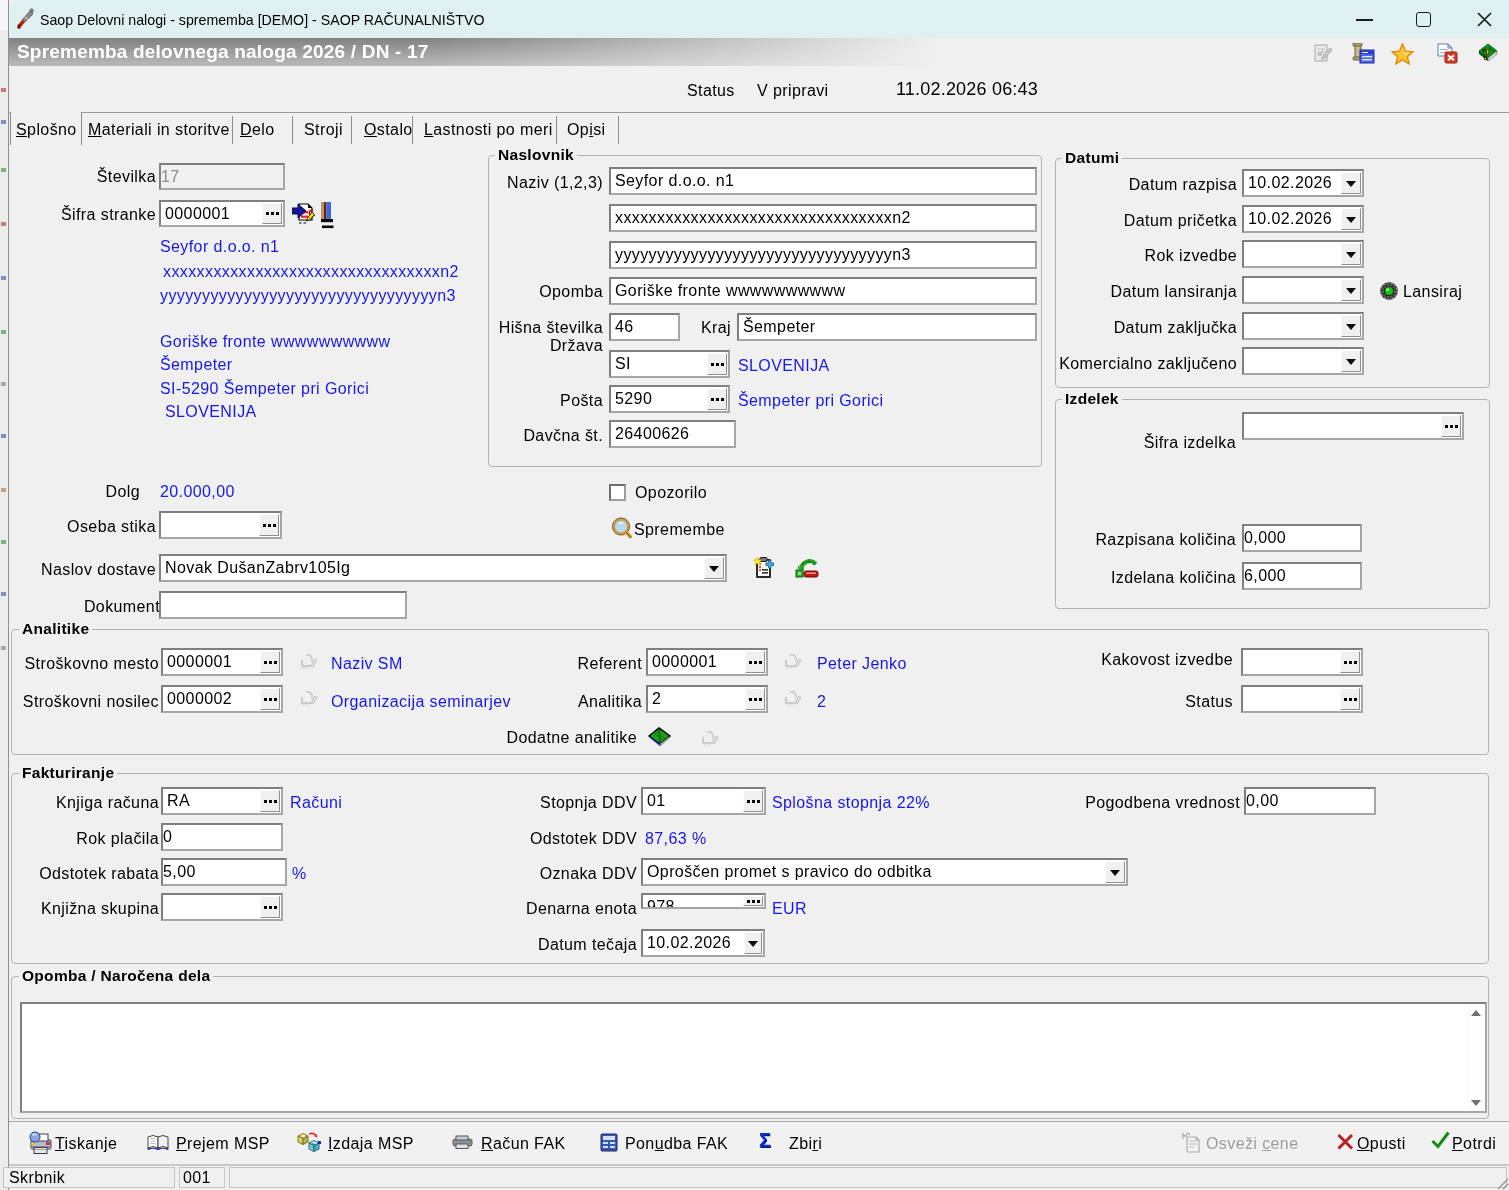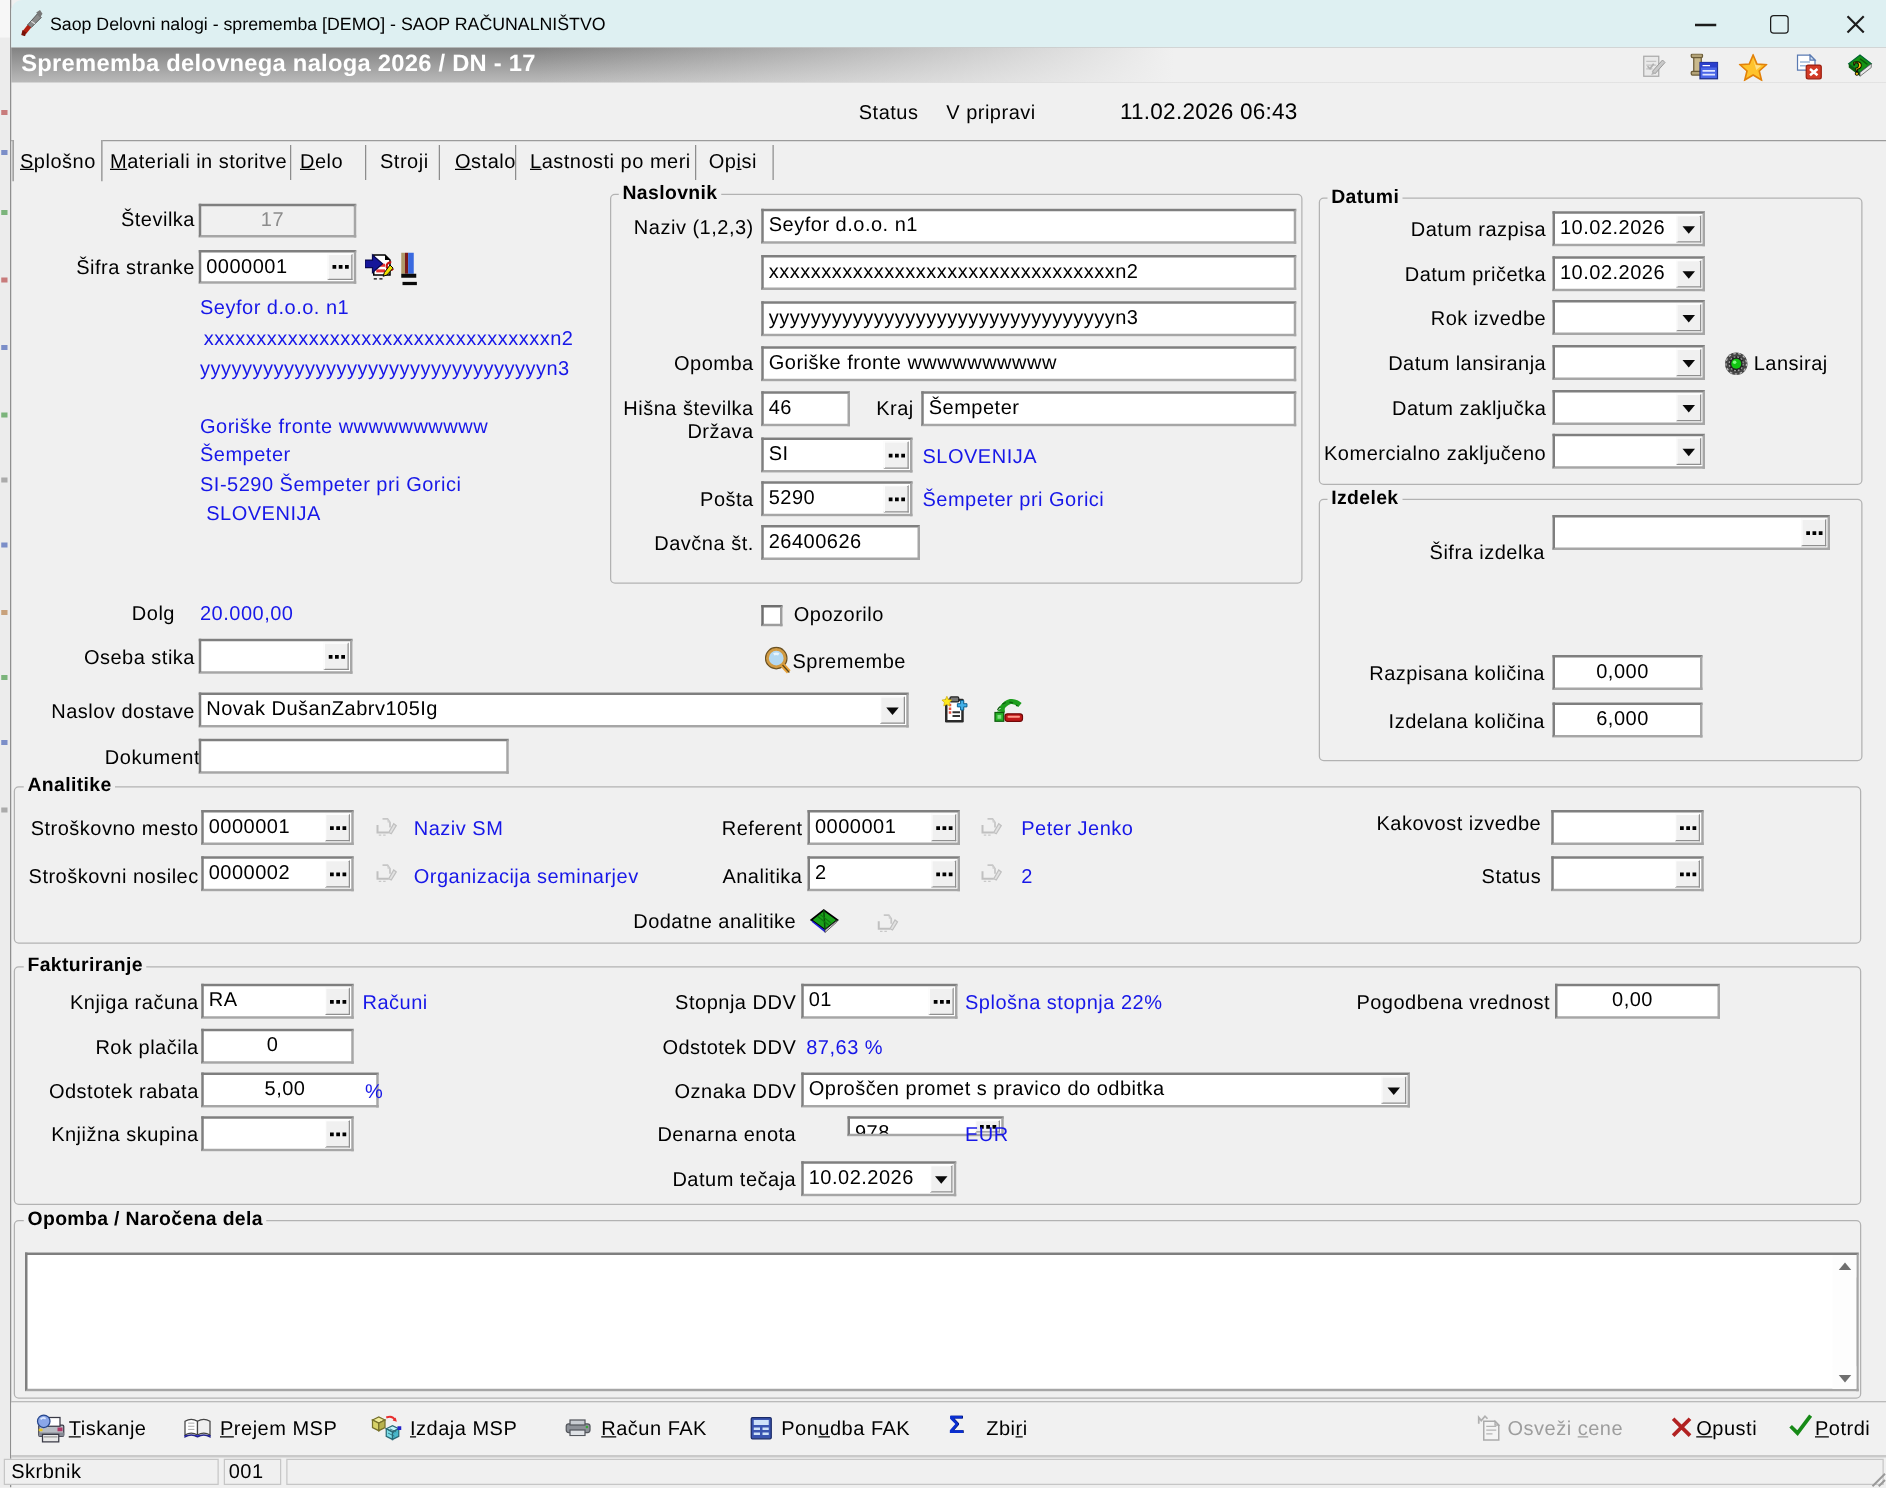--- a/index.html
+++ b/index.html
@@ -3,21 +3,21 @@
 <style>
 *{margin:0;padding:0;box-sizing:border-box}
 html,body{width:1509px;height:1190px;overflow:hidden}
 body{font-family:"Liberation Sans",sans-serif;background:#f0f0f0;position:relative}
 .a{position:absolute}
 .L{position:absolute;font-size:16px;letter-spacing:0.4px;color:#000;white-space:nowrap;line-height:18px}
 .R{text-align:right}
 .blue{color:#1717e8}
 .f{position:absolute;background:#fff;border:2px solid #7f7f7f;border-right-color:#a6a6a6;border-bottom-color:#a6a6a6;font-size:16px;letter-spacing:0.4px;line-height:23px;padding-left:4px;white-space:nowrap;overflow:hidden}
 .f.dis{background:#f0f0f0;color:#8c8c8c}
-.f.num{padding-left:0;padding-right:8px;text-align:center}
+.f.num{padding-left:0;padding-right:8px;text-align:left}
 .b3{position:absolute;top:1px;bottom:1px;right:1px;width:20px;background:#f0f0f0;border:1px solid #8f8f8f;border-top-color:#fdfdfd;border-left-color:#fdfdfd;display:flex;align-items:center;justify-content:center}
 .b3 i{display:inline-block;width:3px;height:3px;background:#000;margin:0 1px}
 .dd{position:absolute;top:1px;bottom:1px;right:1px;width:20px;background:#f0f0f0;border:1px solid #8f8f8f;border-top-color:#fdfdfd;border-left-color:#fdfdfd;display:flex;align-items:center;justify-content:center}
 .dd b{width:0;height:0;border:5px solid transparent;border-top:6px solid #0a0a0a;margin-top:6px}
 .g{position:absolute;border:1px solid #b2b2b2;border-radius:4px}
 .gt{position:absolute;font-size:15.5px;letter-spacing:0.3px;font-weight:bold;background:#f0f0f0;padding:0 3px;white-space:nowrap;line-height:16px}
 .u{text-decoration:underline}
 .sep{position:absolute;width:1px;background:#8d8d8d}
 .sbtn{width:19px;height:18px;background:#fdfdfd;display:flex;align-items:center;justify-content:center}
 .sbtn b{width:0;height:0;border:5px solid transparent}
@@ -394,36 +394,36 @@
       <i></i>
     </span></div>
 <div class="L blue" style="left:772px;top:794px">Splošna stopnja 22%</div>
 <div class="L R" style="left:1080px;top:794px;width:160px">Pogodbena vrednost</div>
 <div class="f num" style="left:1244px;top:787px;width:132px;height:28px">0,00</div>
 <div class="L R" style="left:18px;top:830px;width:141px">Rok plačila</div>
 <div class="f num" style="left:161px;top:823px;width:122px;height:28px">0</div>
 <div class="L R" style="left:495px;top:830px;width:142px">Odstotek DDV</div>
 <div class="L blue" style="left:645px;top:830px">87,63 %</div>
 <div class="L R" style="left:18px;top:865px;width:141px">Odstotek rabata</div>
-<div class="f num" style="left:161px;top:858px;width:142px;height:28px">5,00</div>
+<div class="f num" style="left:161px;top:858px;width:126px;height:28px">5,00</div>
 <div class="L blue" style="left:292px;top:865px">%</div>
 <div class="L R" style="left:495px;top:865px;width:142px">Oznaka DDV</div>
 <div class="f" style="left:641px;top:858px;width:487px;height:28px">Oproščen promet s pravico do odbitka<span class="dd">
       <b></b>
     </span></div>
 <div class="L R" style="left:18px;top:900px;width:141px">Knjižna skupina</div>
 <div class="f" style="left:161px;top:893px;width:122px;height:28px">
     <span class="b3">
       <i></i>
       <i></i>
       <i></i>
     </span>
   </div>
 <div class="L R" style="left:495px;top:900px;width:142px">Denarna enota</div>
-<div class="f" style="left:678px;top:893px;width:125px;height:16px">978<span class="b3">
+<div class="f" style="left:641px;top:893px;width:125px;height:16px">978<span class="b3">
       <i></i>
       <i></i>
       <i></i>
     </span></div>
 <div class="L blue" style="left:772px;top:900px">EUR</div>
 <div class="L R" style="left:495px;top:936px;width:142px">Datum tečaja</div>
 <div class="f" style="left:641px;top:929px;width:124px;height:28px">10.02.2026<span class="dd" style="width:18px">
       <b></b>
     </span></div>
 

